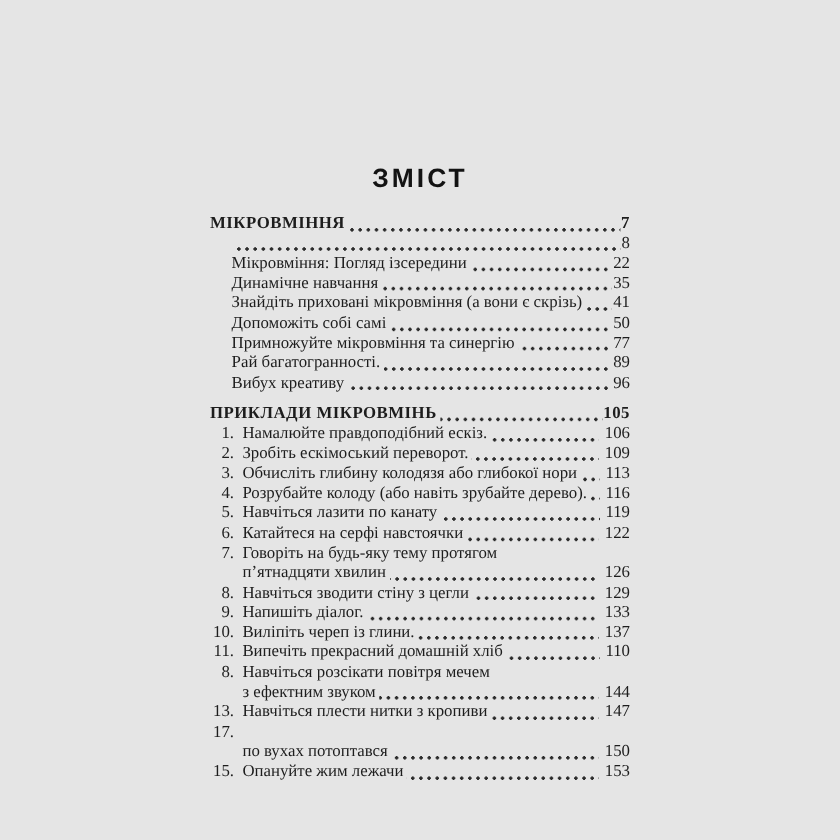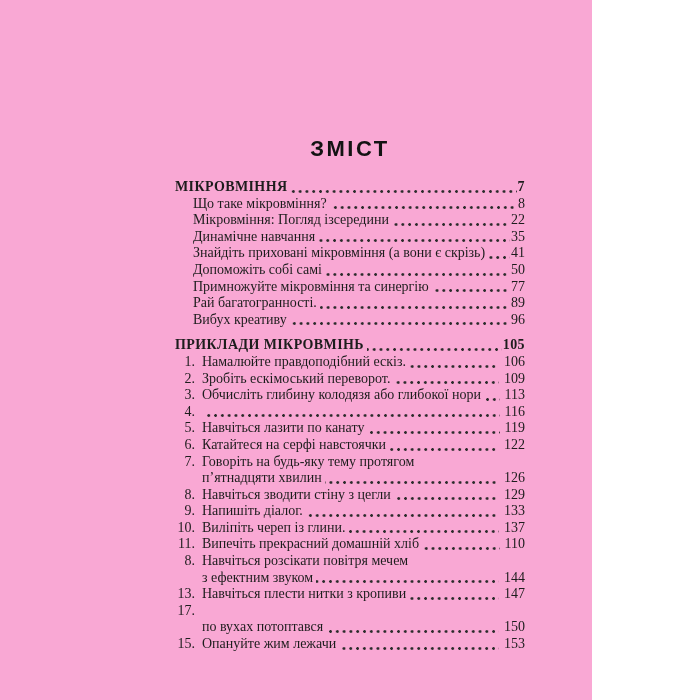--- a/index.html
+++ b/index.html
@@ -2,23 +2,23 @@
 <html><head>
 <meta charset="utf-8">
 <style>
   html, body {
     margin: 0;
     padding: 0;
     background: #ffffff;
   }
   .page {
     position: relative;
-    width: 592px;
+    width: 700px;
     height: 700px;
-    background: #f9a8d4;
+    background: #e5e5e5;
     overflow: hidden;
     font-family: "Liberation Serif", serif;
     color: #1d1d1d;
   }
   .content {
     position: absolute;
     left: 175px;
     top: 137px;
     width: 350px;
   }
@@ -76,21 +76,20 @@
   <div class="content">
     <h1 class="title">ЗМІСТ</h1>
     <div id="sections">
         <div class="section">
           <div class="row heading">
             <span class="lbl">МІКРОВМІННЯ</span>
             <span class="leader"></span>
             <span class="pg">7</span>
           </div>
           <div class="row plain">
-            <span class="lbl">Що таке мікровміння?</span>
             <span class="leader"></span>
             <span class="pg">8</span>
           </div>
           <div class="row plain">
             <span class="lbl">Мікровміння: Погляд ізсередини</span>
             <span class="leader"></span>
             <span class="pg">22</span>
           </div>
           <div class="row plain">
             <span class="lbl">Динамічне навчання</span>
@@ -142,20 +141,21 @@
             <span class="pg">109</span>
           </div>
           <div class="row numbered">
             <span class="num">3.</span>
             <span class="lbl">Обчисліть глибину колодязя або глибокої нори</span>
             <span class="leader spaced"></span>
             <span class="pg">113</span>
           </div>
           <div class="row numbered">
             <span class="num">4.</span>
+            <span class="lbl">Розрубайте колоду (або навіть зрубайте дерево).</span>
             <span class="leader spaced"></span>
             <span class="pg">116</span>
           </div>
           <div class="row numbered">
             <span class="num">5.</span>
             <span class="lbl">Навчіться лазити по канату</span>
             <span class="leader spaced"></span>
             <span class="pg">119</span>
           </div>
           <div class="row numbered">

